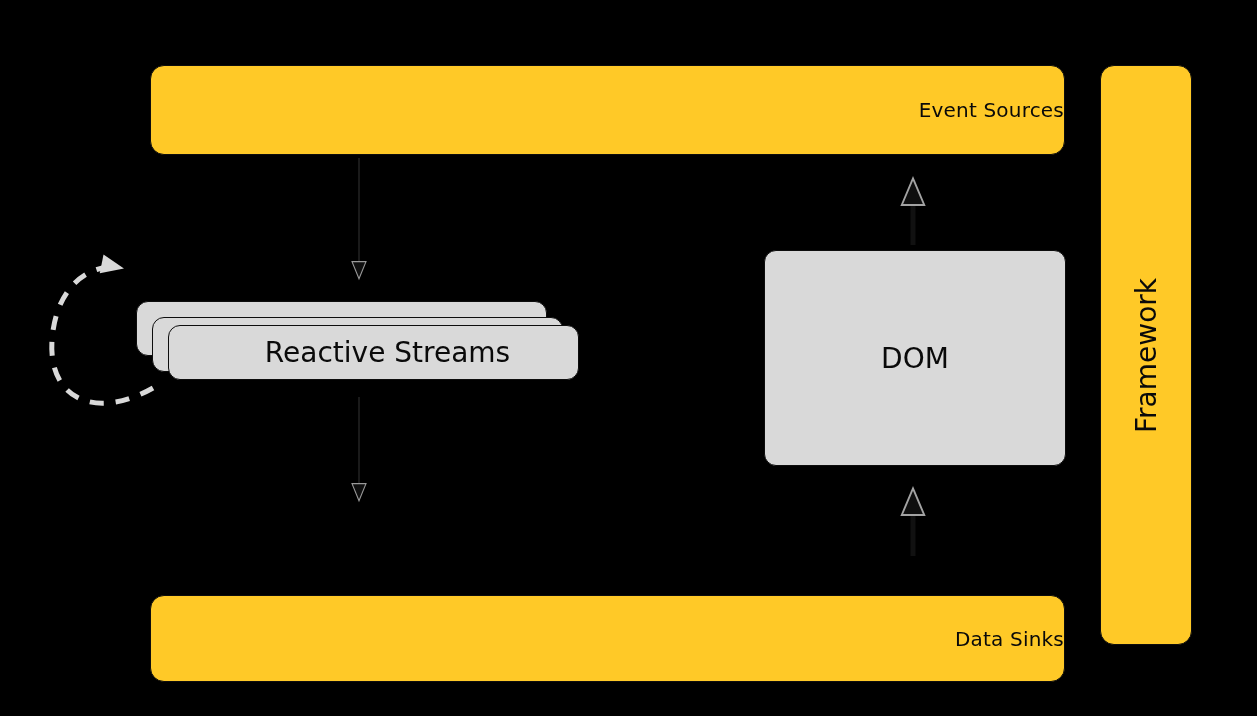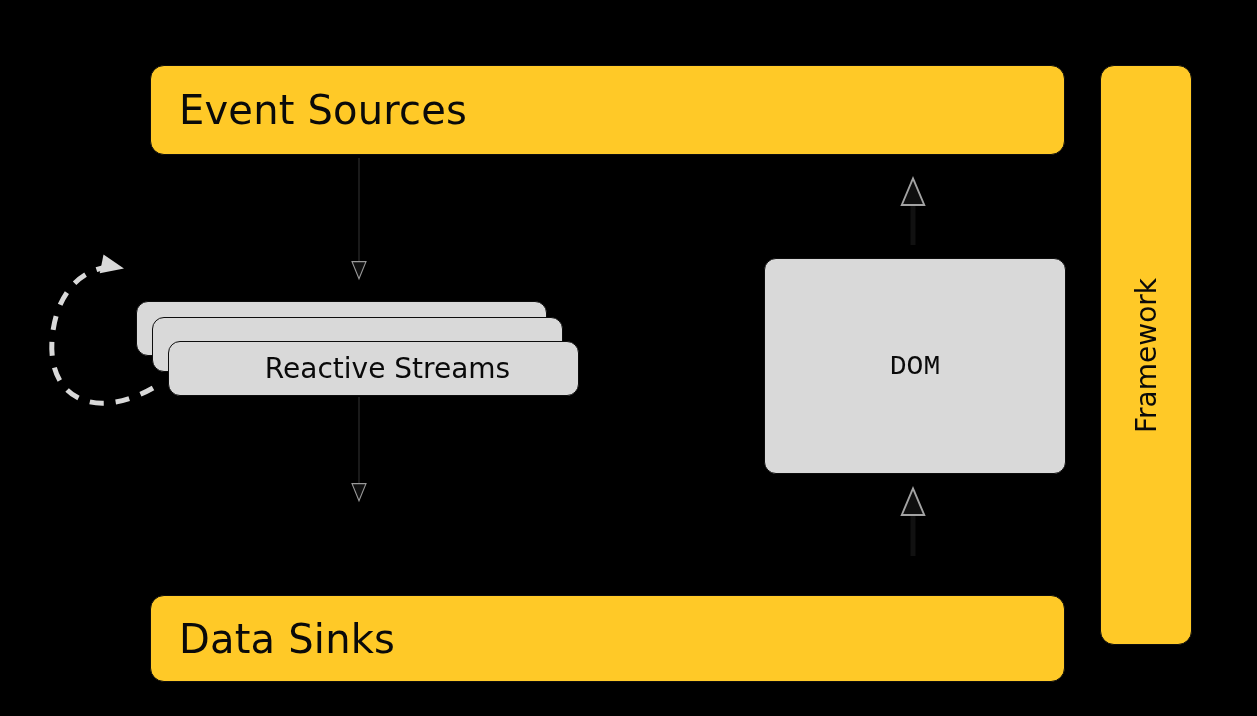--- a/index.html
+++ b/index.html
@@ -23,24 +23,24 @@
     display: flex;
     align-items: center;
   }
 
   
   .box-yellow {
     background: #FFC927;
     border: 1px solid #0d0d0d;
     border-radius: 14px;
     color: #0a0a0a;
-    font-size: 40px;
+    font-size: 20px;
     letter-spacing: 0.2px;
     padding-left: 28px;
-    justify-content: flex-start;
+    justify-content: flex-end;
   }
 
   
   .box-vertical {
     background: #FFC927;
     border: 1px solid #0d0d0d;
     border-radius: 14px;
     color: #0a0a0a;
     font-size: 28px;
     justify-content: center;
@@ -117,26 +117,26 @@
     <path d="M 153,388 C 96,420 48,400 52,340 C 56,284 92,262 122,268" fill="none" stroke="#D9D9D9" stroke-width="5" stroke-dasharray="14 12" stroke-linecap="butt" marker-end="url(#arrow-dashed)"></path>
   </svg>
 
   <div class="node box-yellow" style="left:150px; top:65px; width:915px; height:90px;">
     <span>Event Sources</span>
   </div>
 
   <div style="position:absolute; left:136px; top:301px; width:443px; height:87px;">
     <div class="stack-card" style="left:0px; top:0px; width:411px; height:55px;"></div>
     <div class="stack-card" style="left:16px; top:16px; width:411px; height:55px;"></div>
-    <div class="stack-card stack-front" style="left:32px; top:40px; width:411px; height:55px;padding-left:28px;">
+    <div class="stack-card stack-front" style="left:32px; top:24px; width:411px; height:55px;padding-left:28px;">
       <span>Reactive Streams</span>
     </div>
   </div>
 
-  <div class="node box-grey" style="left:764px; top:258px; width:302px; height:216px;font-family:Liberation Mono, monospace;">
+  <div class="node box-grey" style="left:764px; top:250px; width:302px; height:216px;">
     <span>DOM</span>
   </div>
 
   <div class="node box-yellow" style="left:150px; top:595px; width:915px; height:87px;">
     <span>Data Sinks</span>
   </div>
 
   <div class="node box-vertical" style="left:1100px; top:65px; width:92px; height:580px;">
     <span class="vlabel">Framework</span>
   </div>

